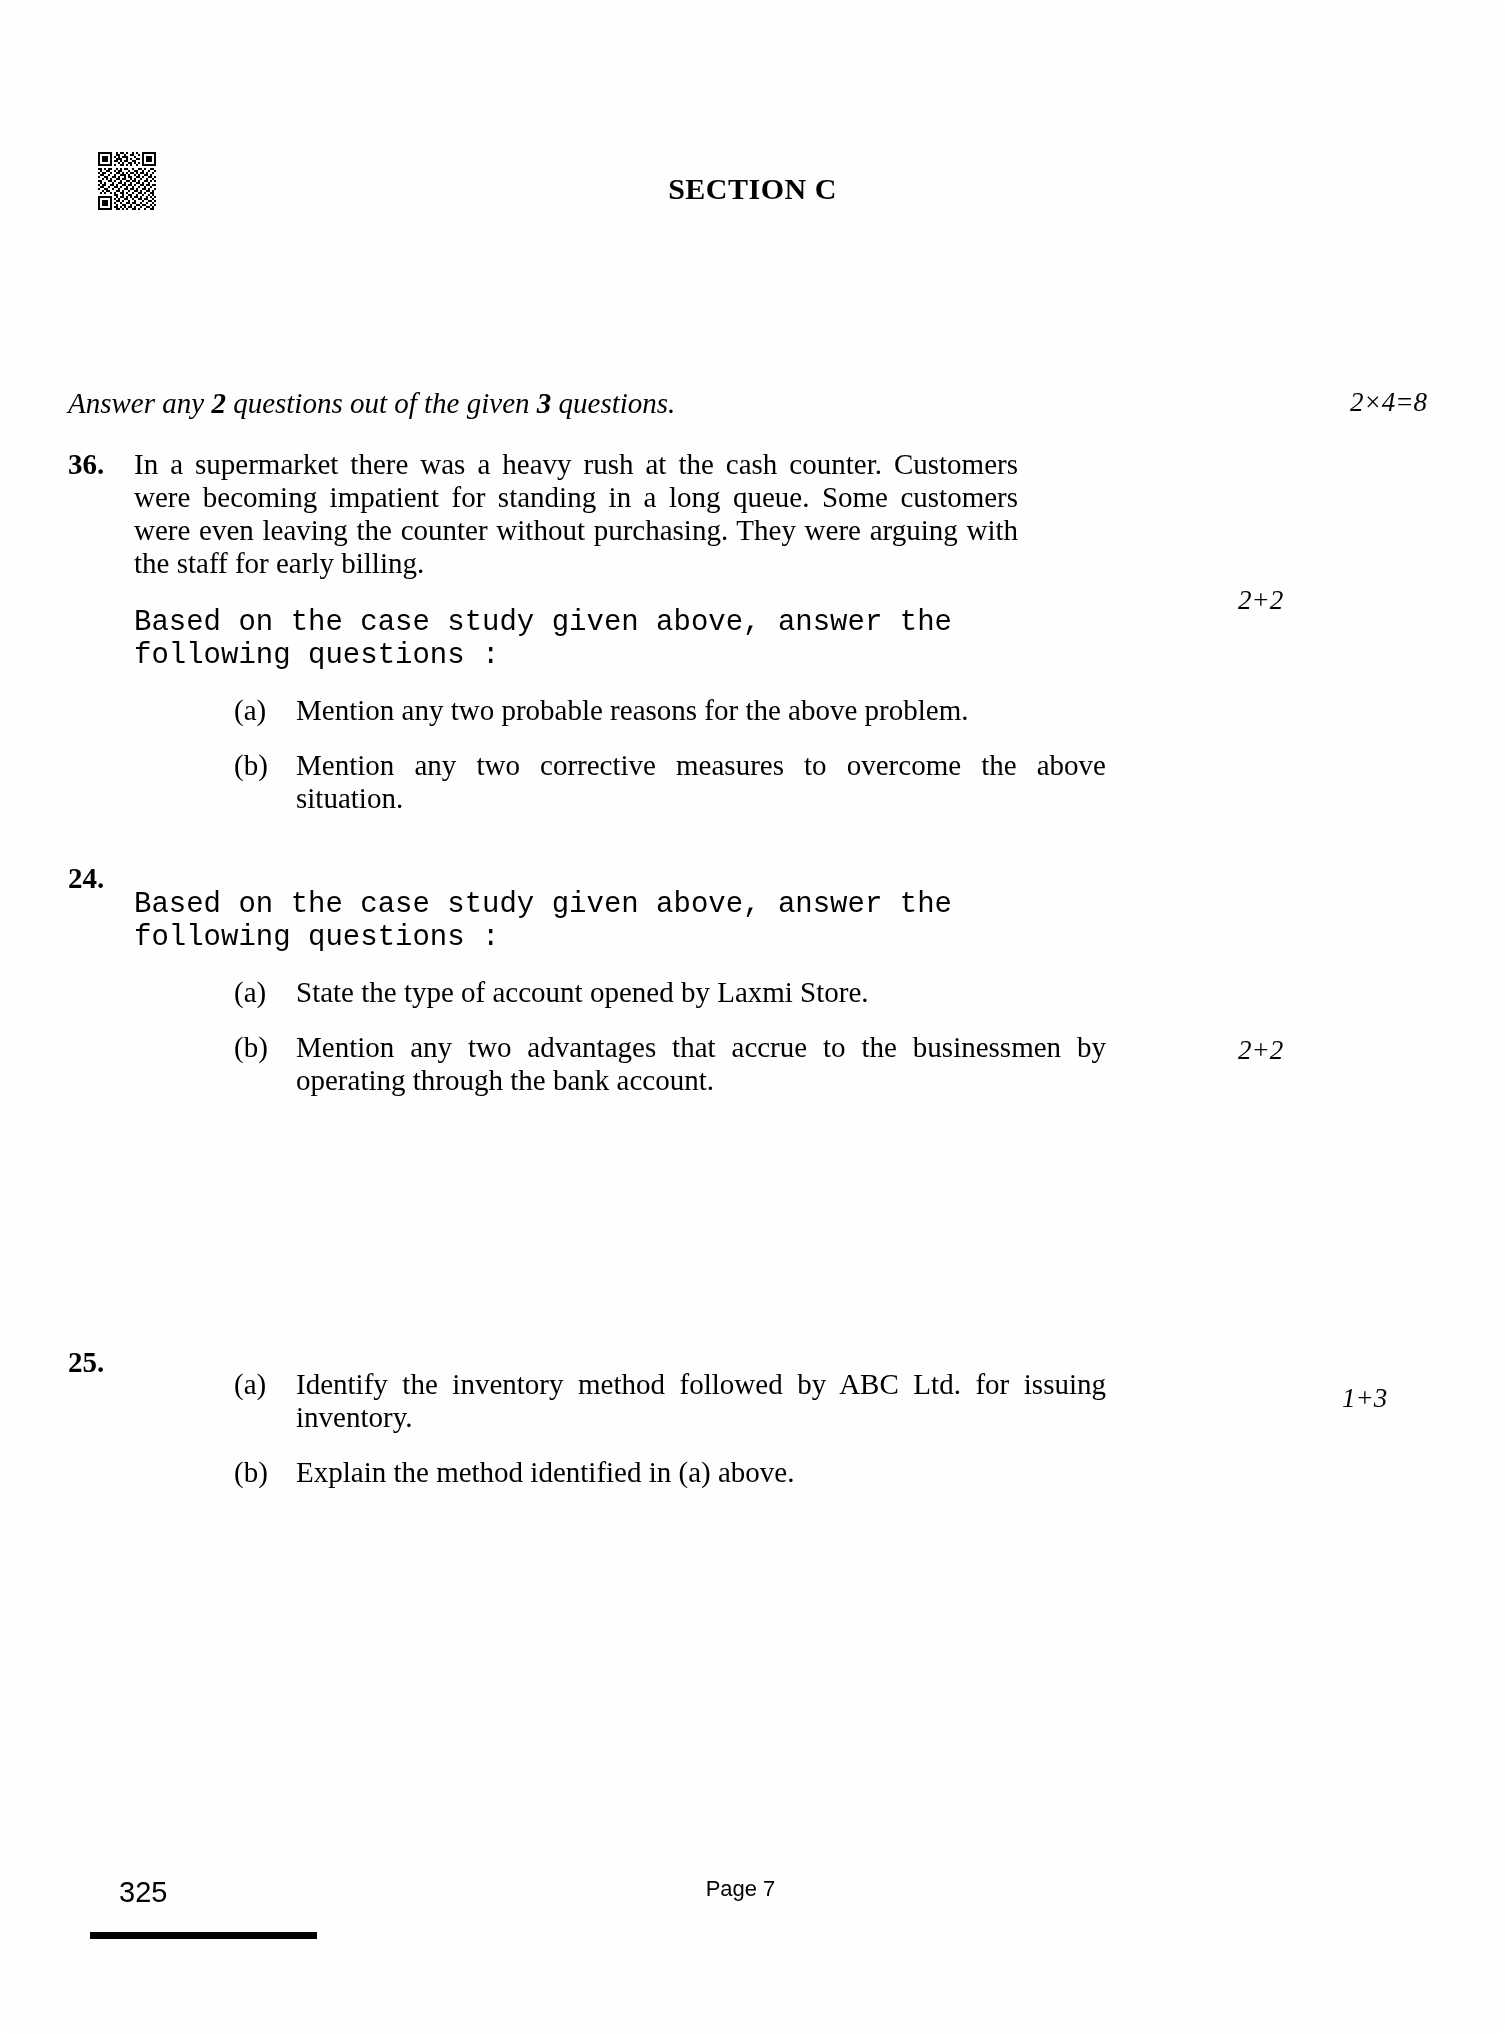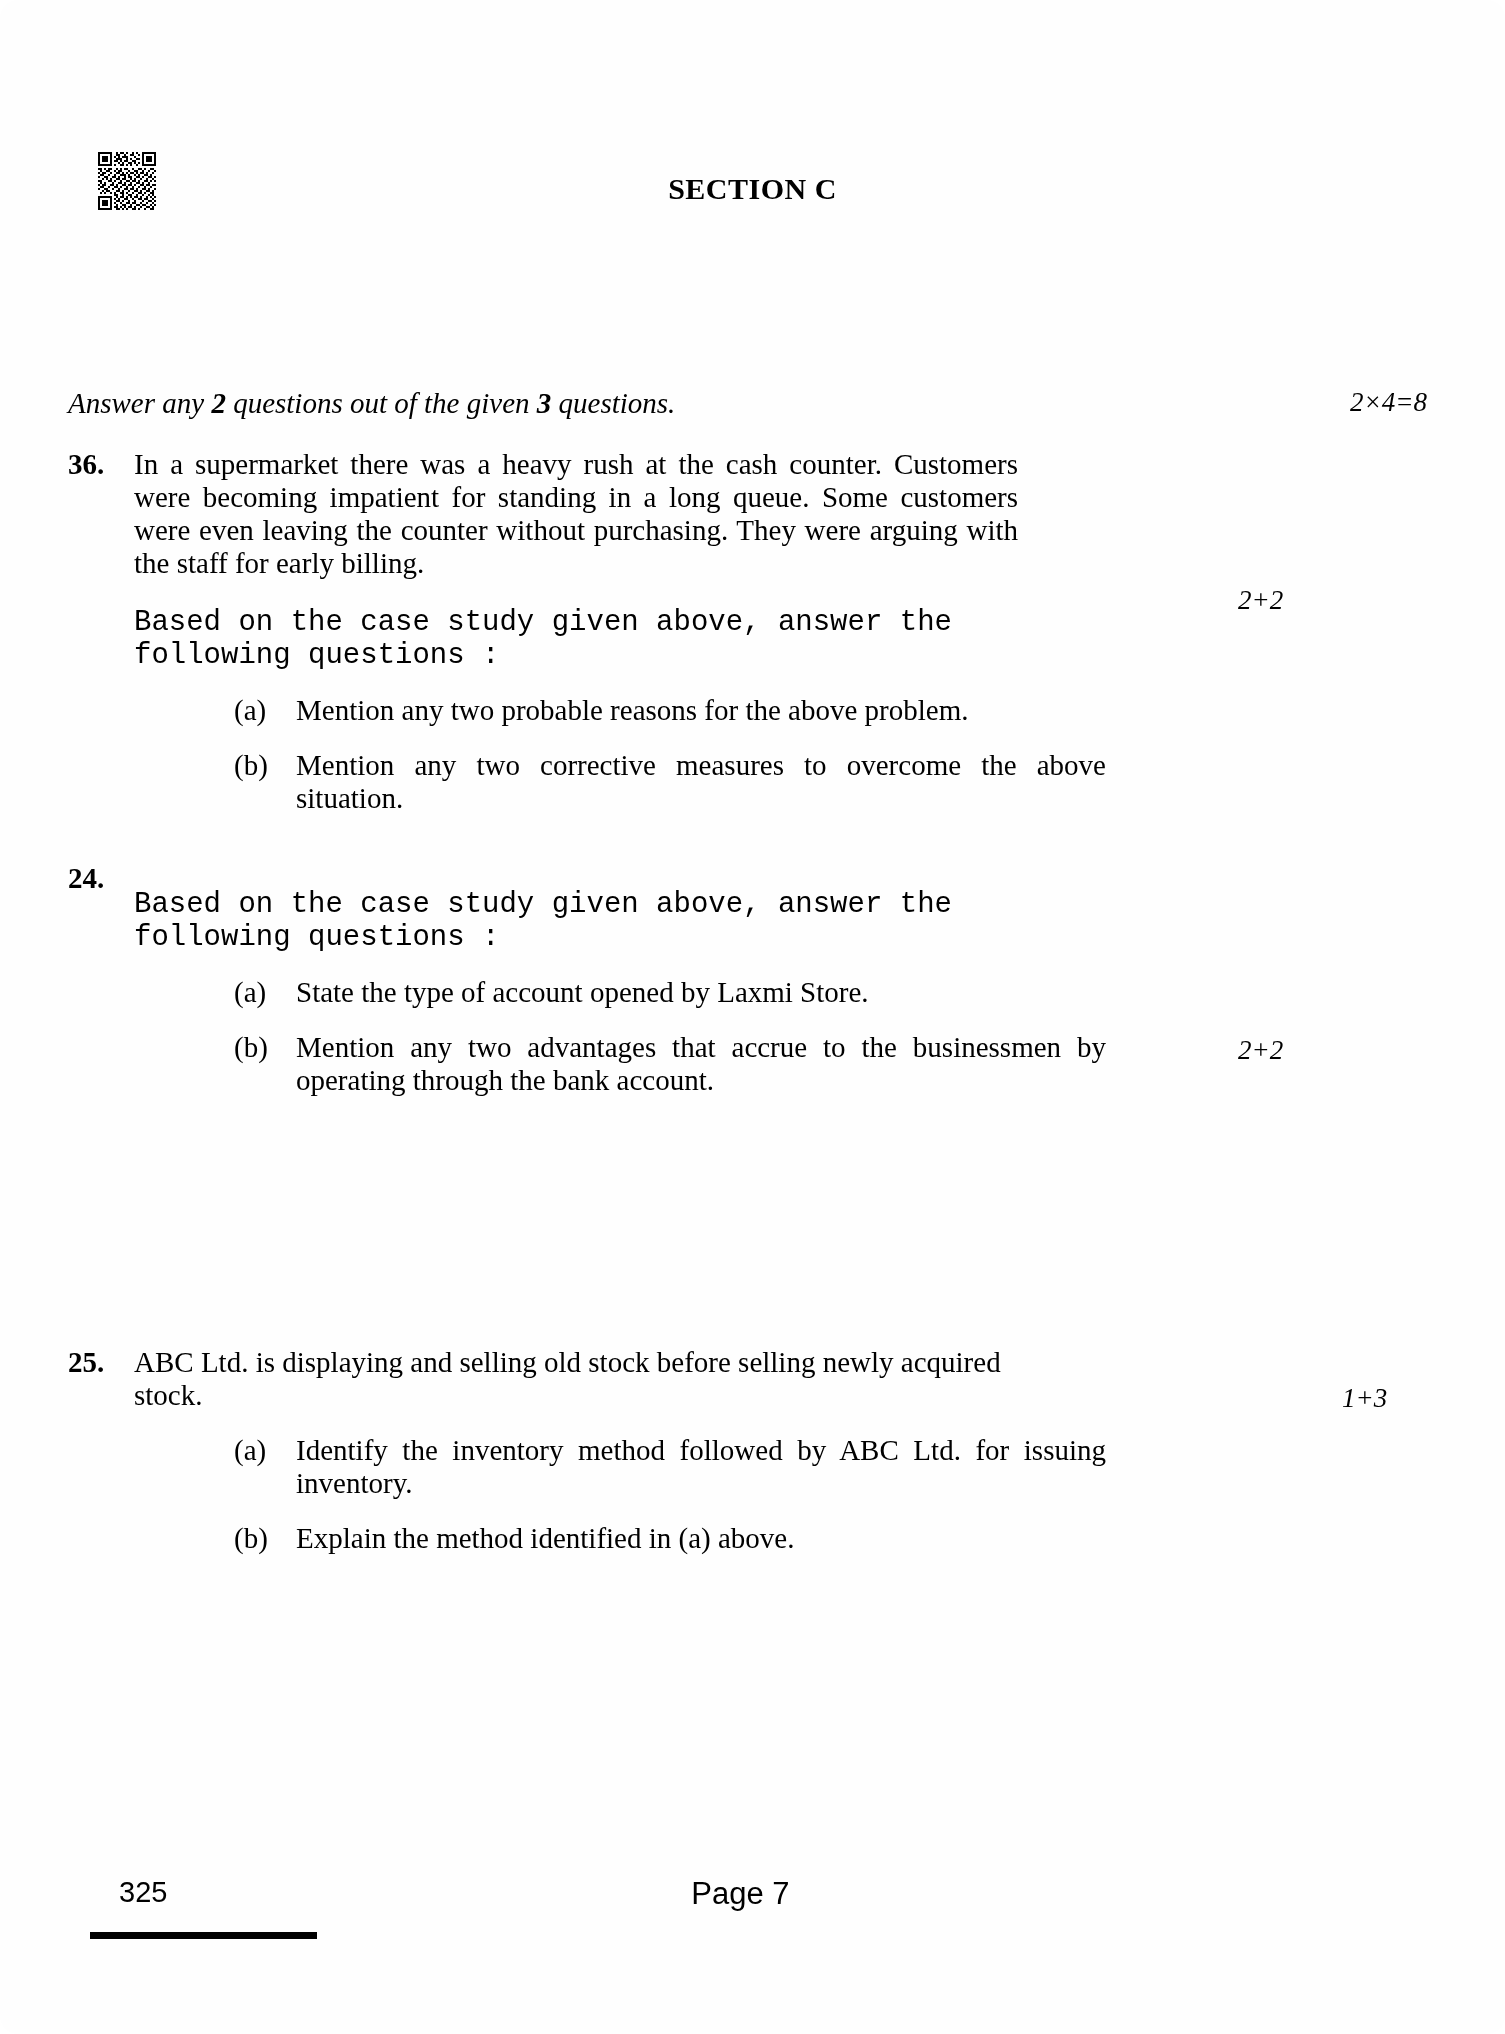--- a/index.html
+++ b/index.html
@@ -172,21 +172,21 @@
     height: 7px;
     background: #000000;
   }
   .footer-page {
     position: absolute;
     left: 0;
     right: 0;
     top: 1876px;
     text-align: center;
     font-family: "Liberation Sans", "DejaVu Sans", sans-serif;
-    font-size: 31px;
+    font-size: 22px;
     padding-right: 24px;
   }
 </style>
 </head>
 <body>
 
 <div class="page">
 
   <div class="qr-wrap">
     <svg viewBox="0 0 29 29" shape-rendering="crispEdges" aria-hidden="true">
@@ -465,21 +465,20 @@
         <span class="sublabel">(b)</span>
         <div class="subtext">Mention any two advantages that accrue to the businessmen by operating through the bank account.</div>
       </div>
     </div>
     <div class="marks-right" style="top:173px;">2+2</div>
   </div>
 
   <div class="qblock" style="top:1346px;">
     <div class="qnum">25.</div>
     <div class="qbody">
-      <p class="para last-full">ABC Ltd. is displaying and selling old stock before selling newly acquired stock.</p>
       <div class="subitem">
         <span class="sublabel">(a)</span>
         <div class="subtext">Identify the inventory method followed by ABC Ltd. for issuing inventory.</div>
       </div>
       <div class="subitem">
         <span class="sublabel">(b)</span>
         <div class="subtext nojust">Explain the method identified in (a) above.</div>
       </div>
     </div>
     <div class="marks-right" style="top:37px; left:1274px;">1+3</div>

